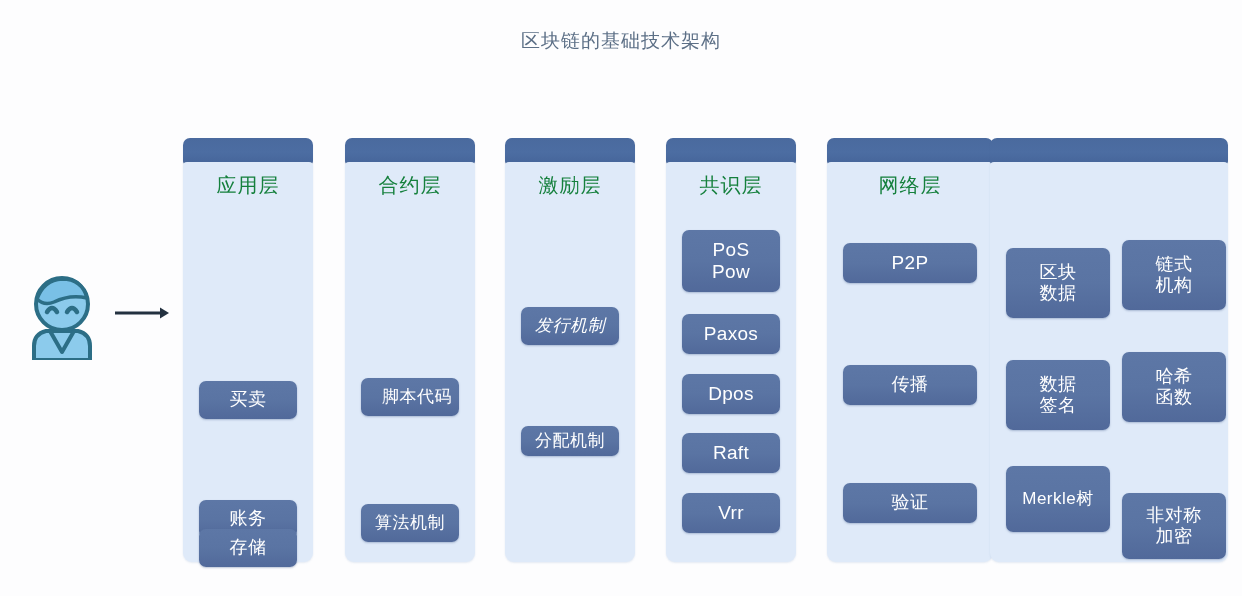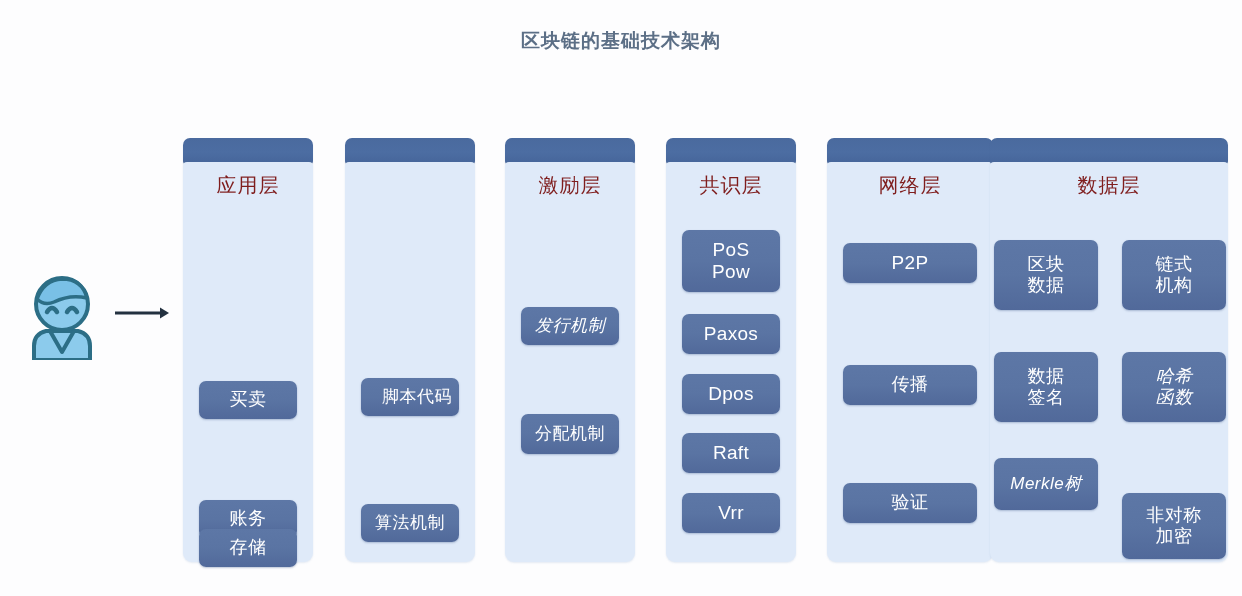--- a/index.html
+++ b/index.html
@@ -19,21 +19,21 @@
   
   #diagram-title {
     position: absolute;
     top: 28px;
     left: 0;
     width: 1242px;
     text-align: center;
     font-size: 19px;
     letter-spacing: 1px;
     color: #5c6f86;
-    font-weight: 700;
+    font-weight: 400;
     white-space: nowrap;
   }
 
   
   #actor-group {
     position: absolute;
     left: 26px;
     top: 268px;
     width: 150px;
     height: 96px;
@@ -79,21 +79,21 @@
     border-radius: 4px 4px 9px 9px;
     box-shadow: 0 1px 2px rgba(130,160,200,0.20);
   }
   .layer-title {
     position: absolute;
     top: 34px;
     left: 0;
     right: 0;
     text-align: center;
     font-size: 20px;
-    color: #7f1d1d;
+    color: #15803d;
     letter-spacing: 1px;
     white-space: nowrap;
   }
 
   
   .tile {
     position: absolute;
     background: linear-gradient(to bottom, #5d77a6 0%, #5a74a3 50%, #51699a 100%);
     border-radius: 7px;
     color: #ffffff;
@@ -108,21 +108,21 @@
     white-space: pre-line;
     box-sizing: border-box;
     padding: 2px;
   }
   .tile.latin { font-size: 19px; letter-spacing: 0.3px; }
   .tile.small { font-size: 17px; }
 
   
   .col-narrow .tile { left: 16px; right: 16px; }
   .col-wide .tile { width: 104px; }
-  .col-wide .tile.c-left  { left: 4px; }
+  .col-wide .tile.c-left  { left: 16px; margin-top: 8px; }
   .col-wide .tile.c-right { left: 132px; }
 </style>
 </head>
 <body>
 
 <div id="diagram-title">区块链的基础技术架构</div>
 
 <div id="actor-group">
   <svg id="person-icon" viewBox="0 0 72 92">
 
@@ -150,31 +150,32 @@
   <div class="layer-title">应用层</div>
   <div class="tile" style="top:243px;height:38px;">买卖</div>
   <div class="tile" style="top:322px;height:38px;margin-top:40px;">账务</div>
   <div class="tile" style="top:391px;height:38px;">存储</div>
 
 </div>
 
 <div class="layer-column col-narrow" style="left:345px;width:130px;">
   <div class="layer-header-bar"></div>
   <div class="layer-body"></div>
+  <div class="layer-title">合约层</div>
   <div class="tile small" style="top:240px;height:38px;padding-left:16px;">脚本代码</div>
   <div class="tile small" style="top:366px;height:38px;">算法机制</div>
 
 </div>
 
 <div class="layer-column col-narrow" style="left:505px;width:130px;">
   <div class="layer-header-bar"></div>
   <div class="layer-body"></div>
   <div class="layer-title">激励层</div>
   <div class="tile small" style="top:169px;height:38px;font-style:italic;">发行机制</div>
-  <div class="tile small" style="top:276px;height:40px;">分配机制</div>
+  <div class="tile small" style="top:288px;height:30px;">分配机制</div>
 </div>
 
 <div class="layer-column col-narrow" style="left:666px;width:130px;">
   <div class="layer-header-bar"></div>
   <div class="layer-body"></div>
   <div class="layer-title">共识层</div>
   <div class="tile latin" style="top:92px;height:62px;">PoS
 Pow</div>
   <div class="tile latin" style="top:176px;height:40px;">Paxos</div>
   <div class="tile latin" style="top:236px;height:40px;">Dpos</div>
@@ -187,25 +188,24 @@
   <div class="layer-body"></div>
   <div class="layer-title">网络层</div>
   <div class="tile latin" style="top:105px;height:40px;">P2P</div>
   <div class="tile" style="top:227px;height:40px;">传播</div>
   <div class="tile" style="top:345px;height:40px;">验证</div>
 </div>
 
 <div class="layer-column col-wide" style="left:990px;width:238px;">
   <div class="layer-header-bar"></div>
   <div class="layer-body"></div>
-  <div class="layer-title">数据层</div>
   <div class="tile c-left" style="top:102px;height:70px;">区块
 数据</div>
   <div class="tile c-right" style="top:102px;height:70px;">链式
 机构</div>
   <div class="tile c-left" style="top:214px;height:70px;">数据
 签名</div>
-  <div class="tile c-right" style="top:214px;height:70px;font-style:italic;">哈希
+  <div class="tile c-right" style="top:214px;height:70px;">哈希
 函数</div>
-  <div class="tile c-left small" style="top:320px;height:52px;font-style:italic;">Merkle树</div>
+  <div class="tile c-left small" style="top:320px;height:66px;">Merkle树</div>
   <div class="tile c-right" style="top:320px;height:66px;margin-top:35px;">非对称
 加密</div>
 </div>
 
 </body></html>

